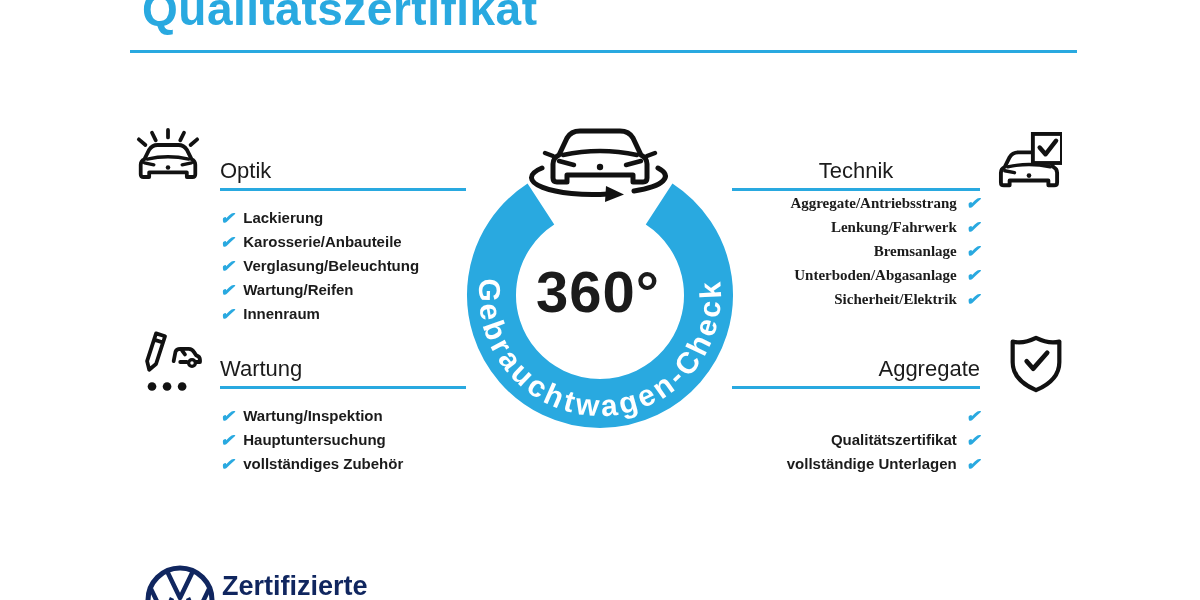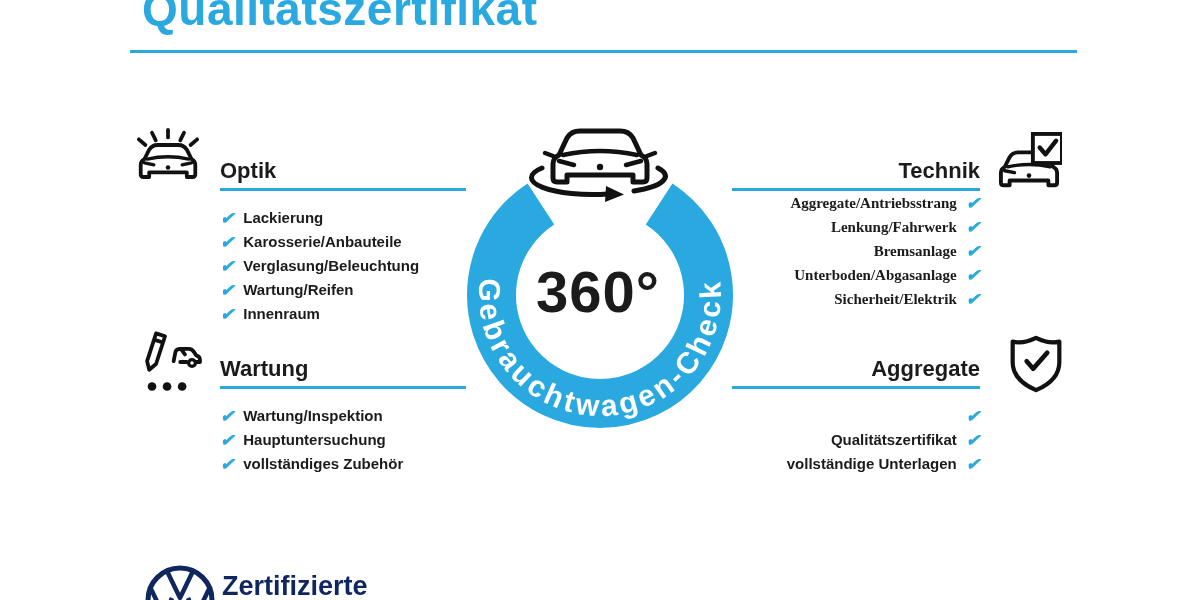--- a/index.html
+++ b/index.html
@@ -8,21 +8,21 @@
     background:#ffffff;font-family:"Liberation Sans",sans-serif;color:#1b1b1b;
   }
   .abs{position:absolute;}
   
   #page-title{
     left:142px;top:-18px;font-size:46px;font-weight:bold;color:#29a9e0;
     letter-spacing:0.5px;white-space:nowrap;
   }
   #title-rule{left:130px;top:50px;width:947px;height:3px;background:#29a9e0;}
   
-  .section-title{font-size:22px;font-weight:bold;color:#1b1b1b;white-space:nowrap;}
+  .section-title{font-size:22px;font-weight:normal;color:#1b1b1b;white-space:nowrap;}
   .rule{height:3px;background:#29a9e0;}
   ul.items{list-style:none;margin:0;padding:0;}
   ul.items li{
     height:24px;line-height:24px;font-size:15px;font-weight:600;color:#1b1b1b;
     display:flex;align-items:center;white-space:nowrap;
   }
   .check{color:#29a9e0;font-size:17px;font-weight:bold;font-style:italic;line-height:1;}
   .left-col li .check{margin-right:9px;}
   .right-col li{justify-content:flex-end;}
   .right-col li .check{margin-left:9px;}
@@ -103,21 +103,21 @@
 </div>
 
 <svg class="abs" style="left:996px;top:132px;" width="66" height="62" viewBox="-34 -36 68 64">
   <path class="stroke" stroke-width="4" d="M -29 16 L -29 6 Q -29 2 -25 0 L -20 -10 Q -17 -15 -11 -15 L 11 -15 Q 17 -15 20 -10 L 25 0 Q 29 2 29 6 L 29 16 Q 29 19 26 19 L 20 19 L 20 14 L -20 14 L -20 19 L -26 19 Q -29 19 -29 16 Z"></path>
   <path class="stroke" stroke-width="3.5" d="M -22 0 Q 0 -5 22 0 M -25 4 L -15 6"></path>
   <circle cx="0" cy="9" r="2.4" fill="#111"></circle>
   <rect x="4" y="-34" width="30" height="30" fill="#fff" stroke="#111" stroke-width="4"></rect>
   <path class="stroke" stroke-width="4.5" d="M 11 -20 L 17 -13 L 28 -27"></path>
 </svg>
 
-<div class="abs right-col right-al" style="left:732px;top:158px;width:248px;">
+<div class="abs right-col right-al" style="left:732px;top:158px;width:248px;text-align:center;">
   <div class="section-title">Technik</div>
   <div class="rule" style="margin-top:4px;"></div>
   <ul class="items" style="margin-top:0;font-family:Liberation Serif, serif;">
     <li>
         <span>Aggregate/Antriebsstrang</span>
         <span class="check">✔</span>
       </li>
     <li>
         <span>Lenkung/Fahrwerk</span>
         <span class="check">✔</span>

